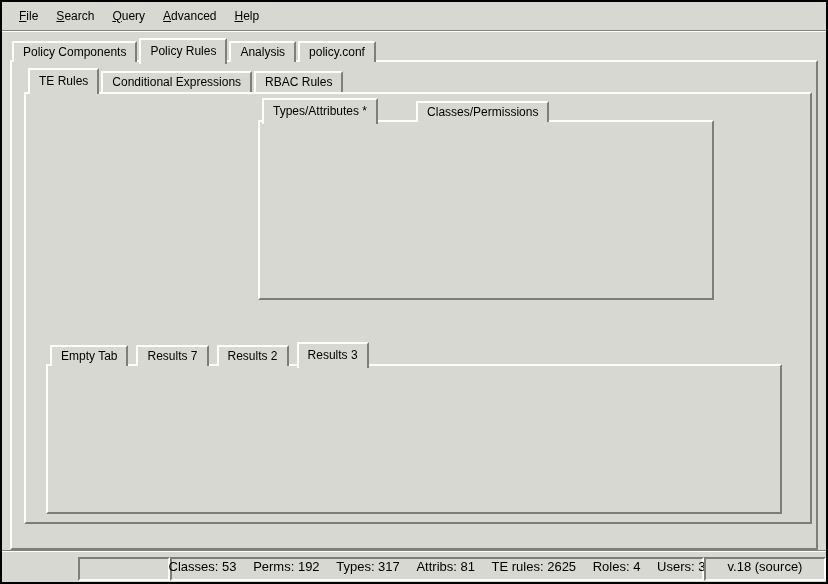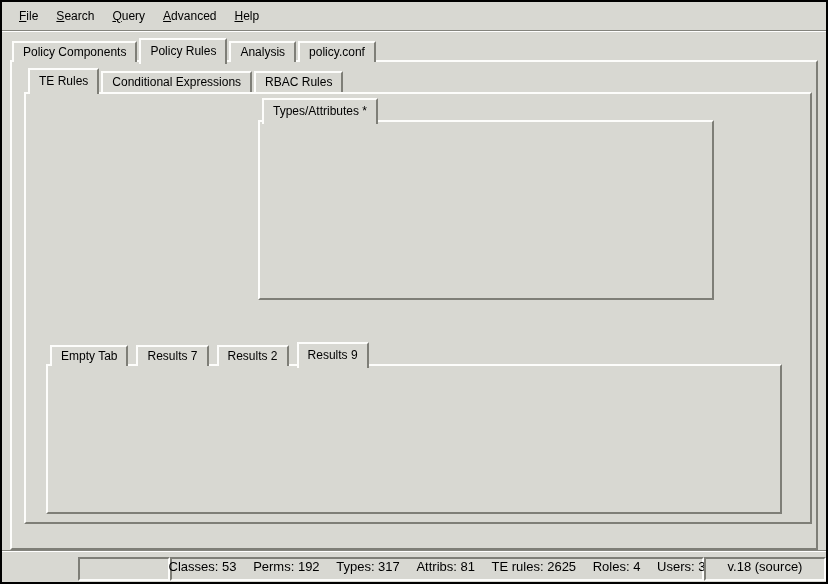--- a/index.html
+++ b/index.html
@@ -148,20 +148,21 @@
         <span class="chk on"></span>
         <span>Enable Regular Expressions</span>
       </div>
     </div>
 
   <div class="abs sash-v" style="left:229px;top:98px;height:208px;"></div>
   <div class="abs sash-handle" style="left:223px;top:100px;width:9px;height:11px;"></div>
 
   <div id="criteria-tabbar" class="tabbar" style="left:260px;top:98px;height:22px;gap:36px;">
       <div class="tab active">Types/Attributes *</div>
+      <div class="tab">Classes/Permissions</div>
     </div>
   <div class="page" style="left:256px;top:118px;width:452px;height:176px;"></div>
 
   <div class="optrow" style="left:268px;top:128px;">
       <span class="chk on"></span>
       <span>Use Source Type/Attrib</span>
     </div>
   <div class="abs groove" style="left:264px;top:150px;width:168px;height:134px;"></div>
   <div class="optrow" style="left:277px;top:158px;">
       <span class="chk"></span>
@@ -233,21 +234,21 @@
   <div class="abs sash-handle" style="left:42px;top:304px;width:11px;height:9px;"></div>
 
   <div class="lframe" style="left:32px;top:324px;width:760px;height:188px;">
     <span class="ltitle">Type Enforcement Rules Display</span>
   </div>
 
   <div id="results-tabbar" class="tabbar" style="left:48px;top:340px;height:24px;gap:6px;">
       <div class="tab">Empty Tab</div>
       <div class="tab">Results 7</div>
       <div class="tab">Results 2</div>
-      <div class="tab active">Results 9</div>
+      <div class="tab active">Results 3</div>
     </div>
   <div class="page" style="left:44px;top:362px;width:732px;height:146px;"></div>
 
   <div id="textarea" class="abs"><div>3 rules match the search criteria</div><div>&nbsp;</div><div>(<a href="#">5822</a>) allow  httpd_t  httpd_sys_content_t : dir  { read getattr lock search ioctl };</div><div>(<a href="#">5824</a>) allow  httpd_t  httpd_sys_content_t : file  { read getattr lock ioctl };</div><div>(<a href="#">5826</a>) allow  httpd_t  httpd_sys_content_t : lnk_file  { getattr read };</div></div>
 
   <div class="sb-trough" style="left:750px;top:369px;width:15px;height:82px;"></div>
   <div class="sb-arrow" style="left:750px;top:369px;">△</div>
   <div class="sb-thumb" style="left:751px;top:386px;width:13px;height:38px;"></div>
   <div class="sb-arrow" style="left:750px;top:436px;">▽</div>
 

